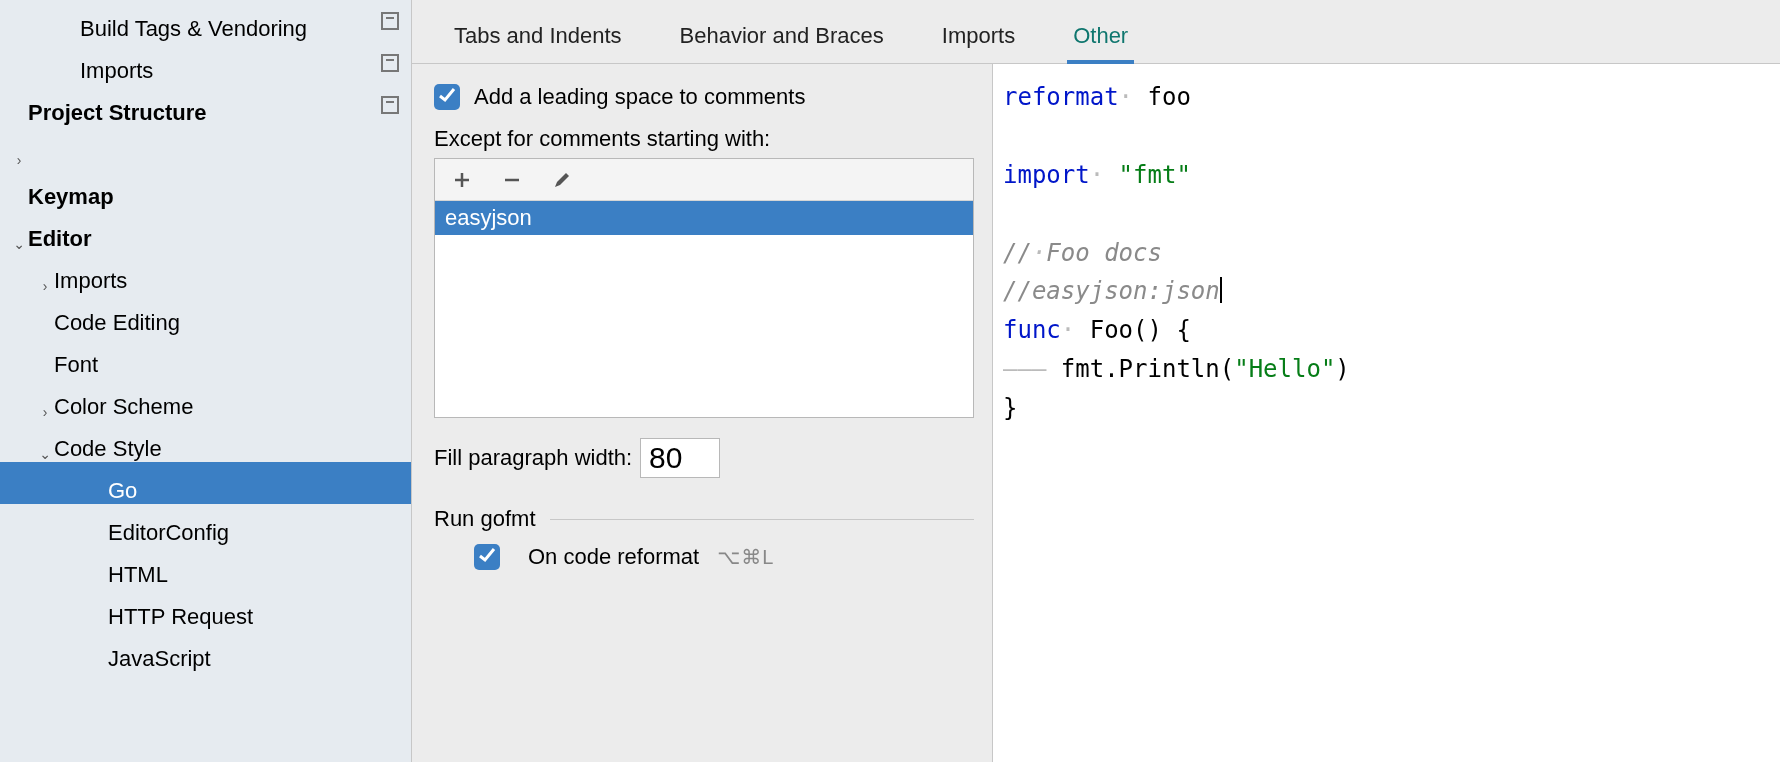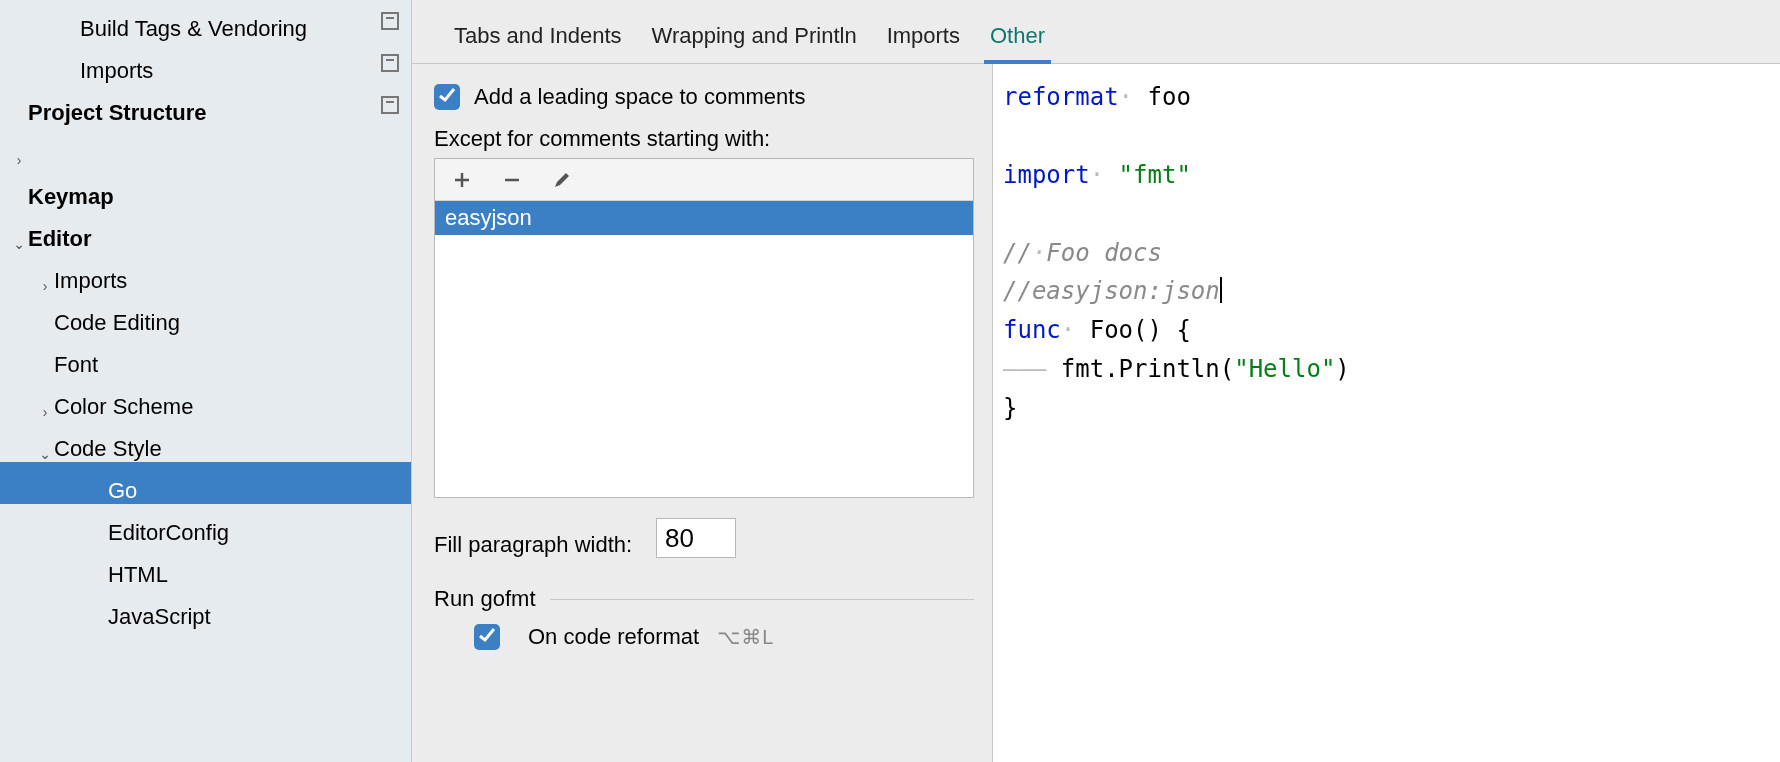--- a/index.html
+++ b/index.html
@@ -14,40 +14,40 @@
   .tree-row .lbl { white-space: nowrap; }
   .bold { font-weight: 700; }
   .depth0 { }
   .depth1 { padding-left: 36px; }
   .depth2 { padding-left: 62px; }
   .depth3 { padding-left: 90px; }
   .icon-right { position: absolute; right: 12px; top: 50%; transform: translateY(-50%); width: 18px; height: 18px; border: 2px solid #777; background: transparent; }
   .icon-right::after { content: ""; position: absolute; left: 3px; right: 3px; top: 3px; height: 2px; background: #777; }
   
   .main { flex: 1; display: flex; flex-direction: column; }
-  .tabs { display: flex; align-items: flex-end; gap: 18px; padding: 0 36px; height: 64px; background: #ececec; border-bottom: 1px solid #c7c7c7; }
+  .tabs { display: flex; align-items: flex-end; gap: 46px; padding: 0 36px; height: 64px; background: #ececec; border-bottom: 1px solid #c7c7c7; }
   .tab { padding: 10px 6px 14px 6px; color: #222; cursor: pointer; }
   .tab.active { color: #0f766e; position: relative; }
   .tab.active::after { content: ""; position: absolute; left: 0; right: 0; bottom: -1px; height: 4px; background: #3b7fc4; }
   .content { flex: 1; display: flex; }
   .settings { width: 580px; padding: 20px 18px 10px 22px; background: #ececec; display: flex; flex-direction: column; }
   .row { display: flex; align-items: center; margin-bottom: 16px; }
   .checkbox { width: 26px; height: 26px; border-radius: 5px; background: #3b7fc4; position: relative; margin-right: 14px; flex: 0 0 auto; }
   .checkbox::after { content: ""; position: absolute; left: 5px; top: 11px; width: 6px; height: 3px; background: #fff; transform: rotate(45deg); }
   .checkbox::before { content: ""; position: absolute; left: 9px; top: 4px; width: 13px; height: 3px; background: #fff; transform: rotate(-50deg); transform-origin: left bottom; }
   .checkbox.svg::before, .checkbox.svg::after { display:none; }
   .checkmark { position:absolute; left:4px; top:2px; width:18px; height:18px; }
   .checkmark polyline { fill:none; stroke:#fff; stroke-width:3; }
   .except-label { margin-bottom: 6px; }
-  .listbox { border: 1px solid #b8b8b8; background: #fff; display: flex; flex-direction: column; height: 340px; }
+  .listbox { border: 1px solid #b8b8b8; background: #fff; display: flex; flex-direction: column; height: 260px; }
   .listbox-toolbar { display: flex; align-items: center; gap: 28px; padding: 6px 16px; border-bottom: 1px solid #d5d5d5; background: #f4f4f4; height: 42px; }
   .tb-btn { width: 22px; height: 22px; display:flex; align-items:center; justify-content:center; color:#555; cursor:pointer; }
   .list-item { background: #3b7fc4; color: #fff; padding: 4px 10px; }
-  .fill-row { display:flex; align-items:flex-end; gap: 24px; margin-top: 20px; }
-  .num-input { width: 80px; height: 40px; border:1px solid #b8b8b8; background:#fff; font-size:26px; padding:4px 8px; text-align:left; }
+  .fill-row { display:flex; align-items:center; gap: 8px; margin-top: 20px; }
+  .num-input { width: 80px; height: 40px; border:1px solid #b8b8b8; background:#fff; font-size:30px; padding:4px 8px; text-align:left; }
   .section-title-row { display:flex; align-items:center; margin-top: 28px; margin-bottom: 12px; gap: 14px; }
   .hr { flex:1; height:1px; background:#c7c7c7; }
   .gofmt-row { display:flex; align-items:center; padding-left: 40px; gap:14px; }
   .shortcut { color:#888; font-size:20px; letter-spacing:1px; margin-left:4px; }
   
   .preview { flex:1; background:#fff; border-left:1px solid #c7c7c7; padding: 14px 10px; font-family: "SF Mono","Menlo","Consolas",monospace; font-size: 24px; line-height: 1.62; white-space: pre; color:#000; position:relative; }
   .kw { color:#0016c9; }
   .str { color:#067d17; }
   .cm { color:#8a8a8a; font-style: italic; }
   .indent-guide { color:#bbb; }
@@ -113,28 +113,32 @@
       <div class="tree-row depth3">
         <span class="arrow"></span>
         <span class="lbl">EditorConfig</span>
       </div>
       <div class="tree-row depth3">
         <span class="arrow"></span>
         <span class="lbl">HTML</span>
       </div>
       <div class="tree-row depth3">
         <span class="arrow"></span>
+        <span class="lbl">HTTP Request</span>
+      </div>
+      <div class="tree-row depth3">
+        <span class="arrow"></span>
         <span class="lbl">JavaScript</span>
       </div>
     </div>
 
   <div class="main">
     <div class="tabs" id="tabs">
         <div class="tab">Tabs and Indents</div>
-        <div class="tab">Wrapping and Println</div>
+        <div class="tab">Behavior and Braces</div>
         <div class="tab">Imports</div>
         <div class="tab active">Other</div>
       </div>
     <div class="content">
       <div class="settings">
 
         <div class="row">
           <div class="checkbox svg">
             <svg class="checkmark" viewBox="0 0 18 18">
                 <polyline points="2,10 7,14 16,3"></polyline>

